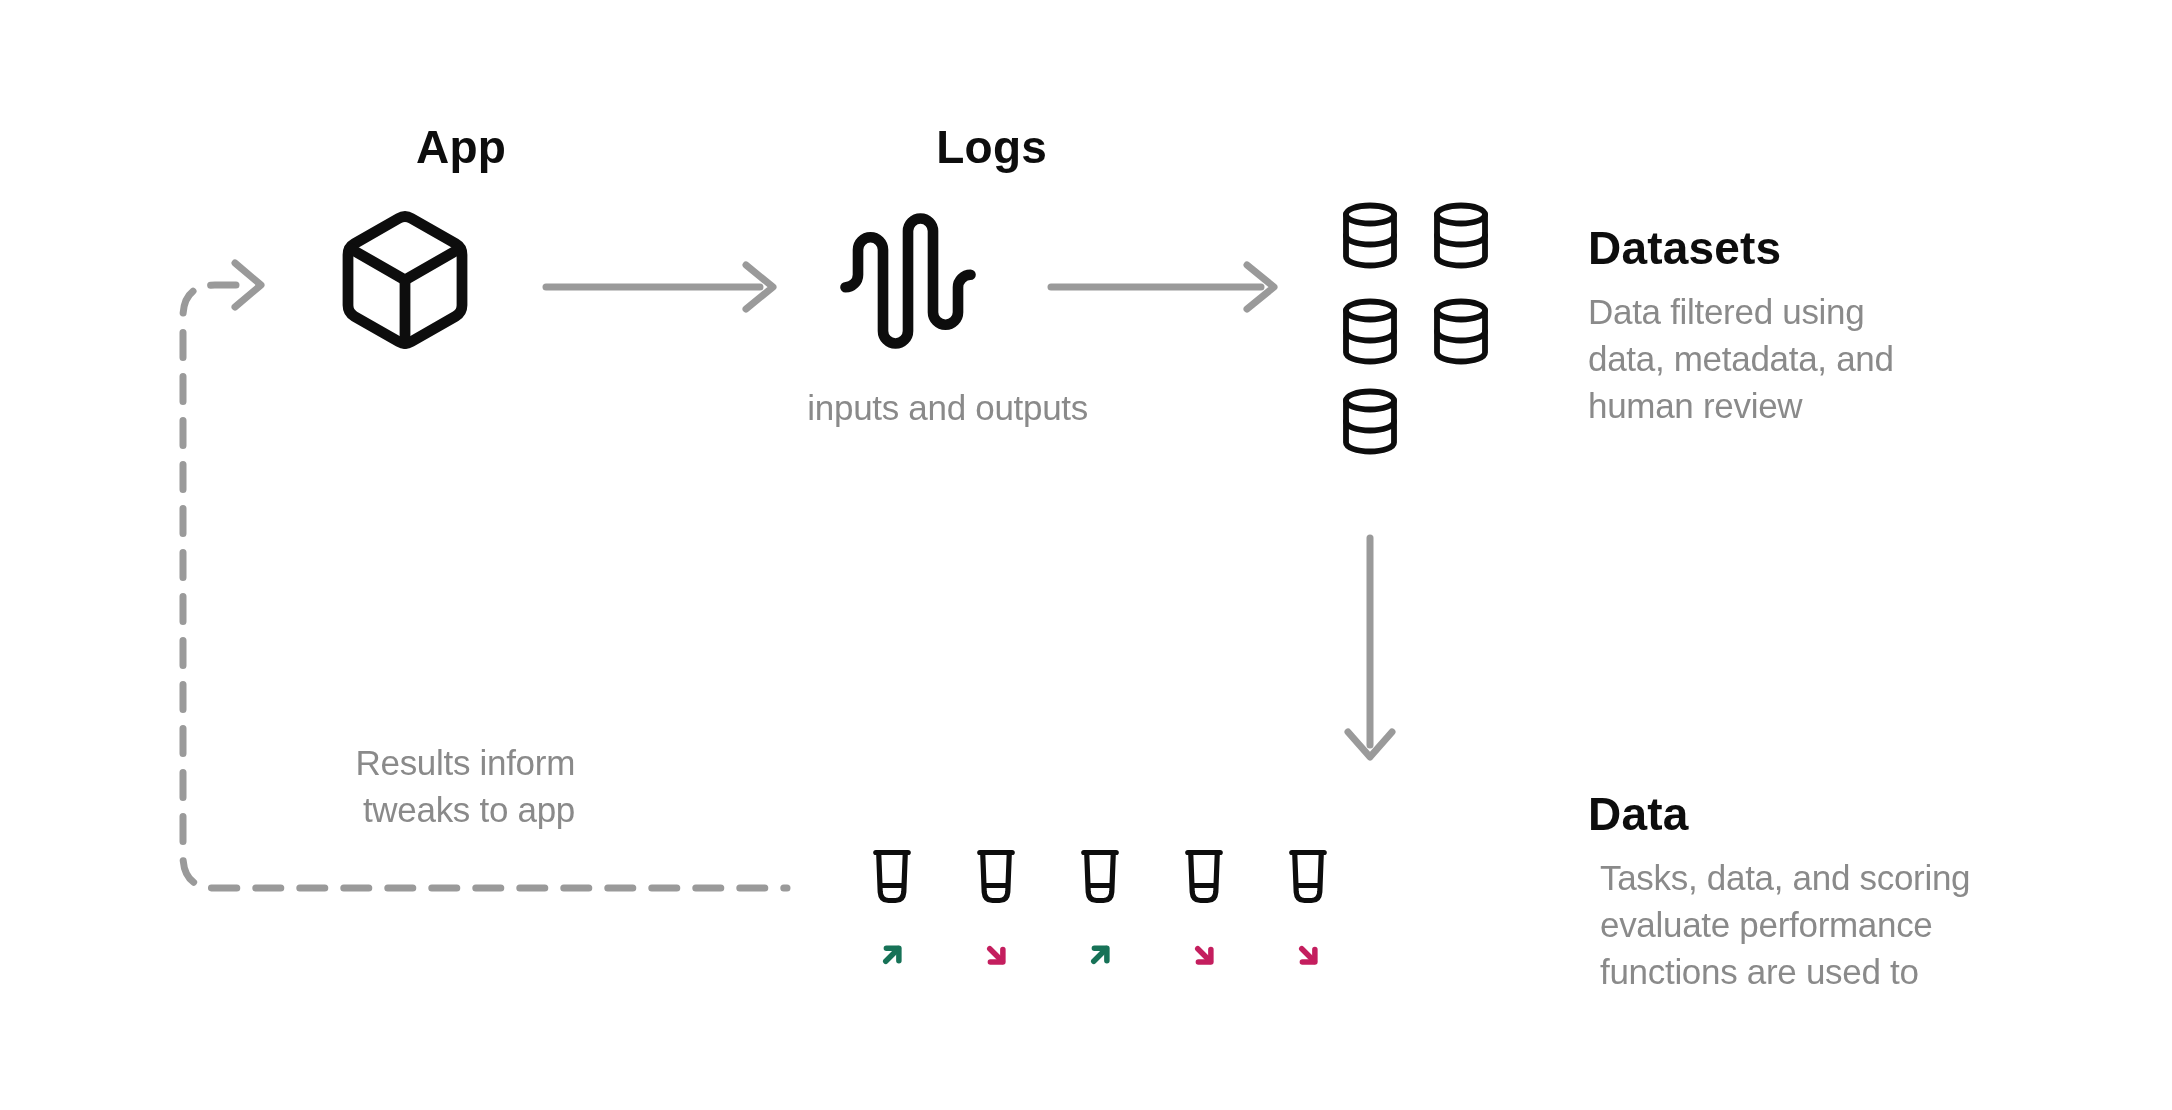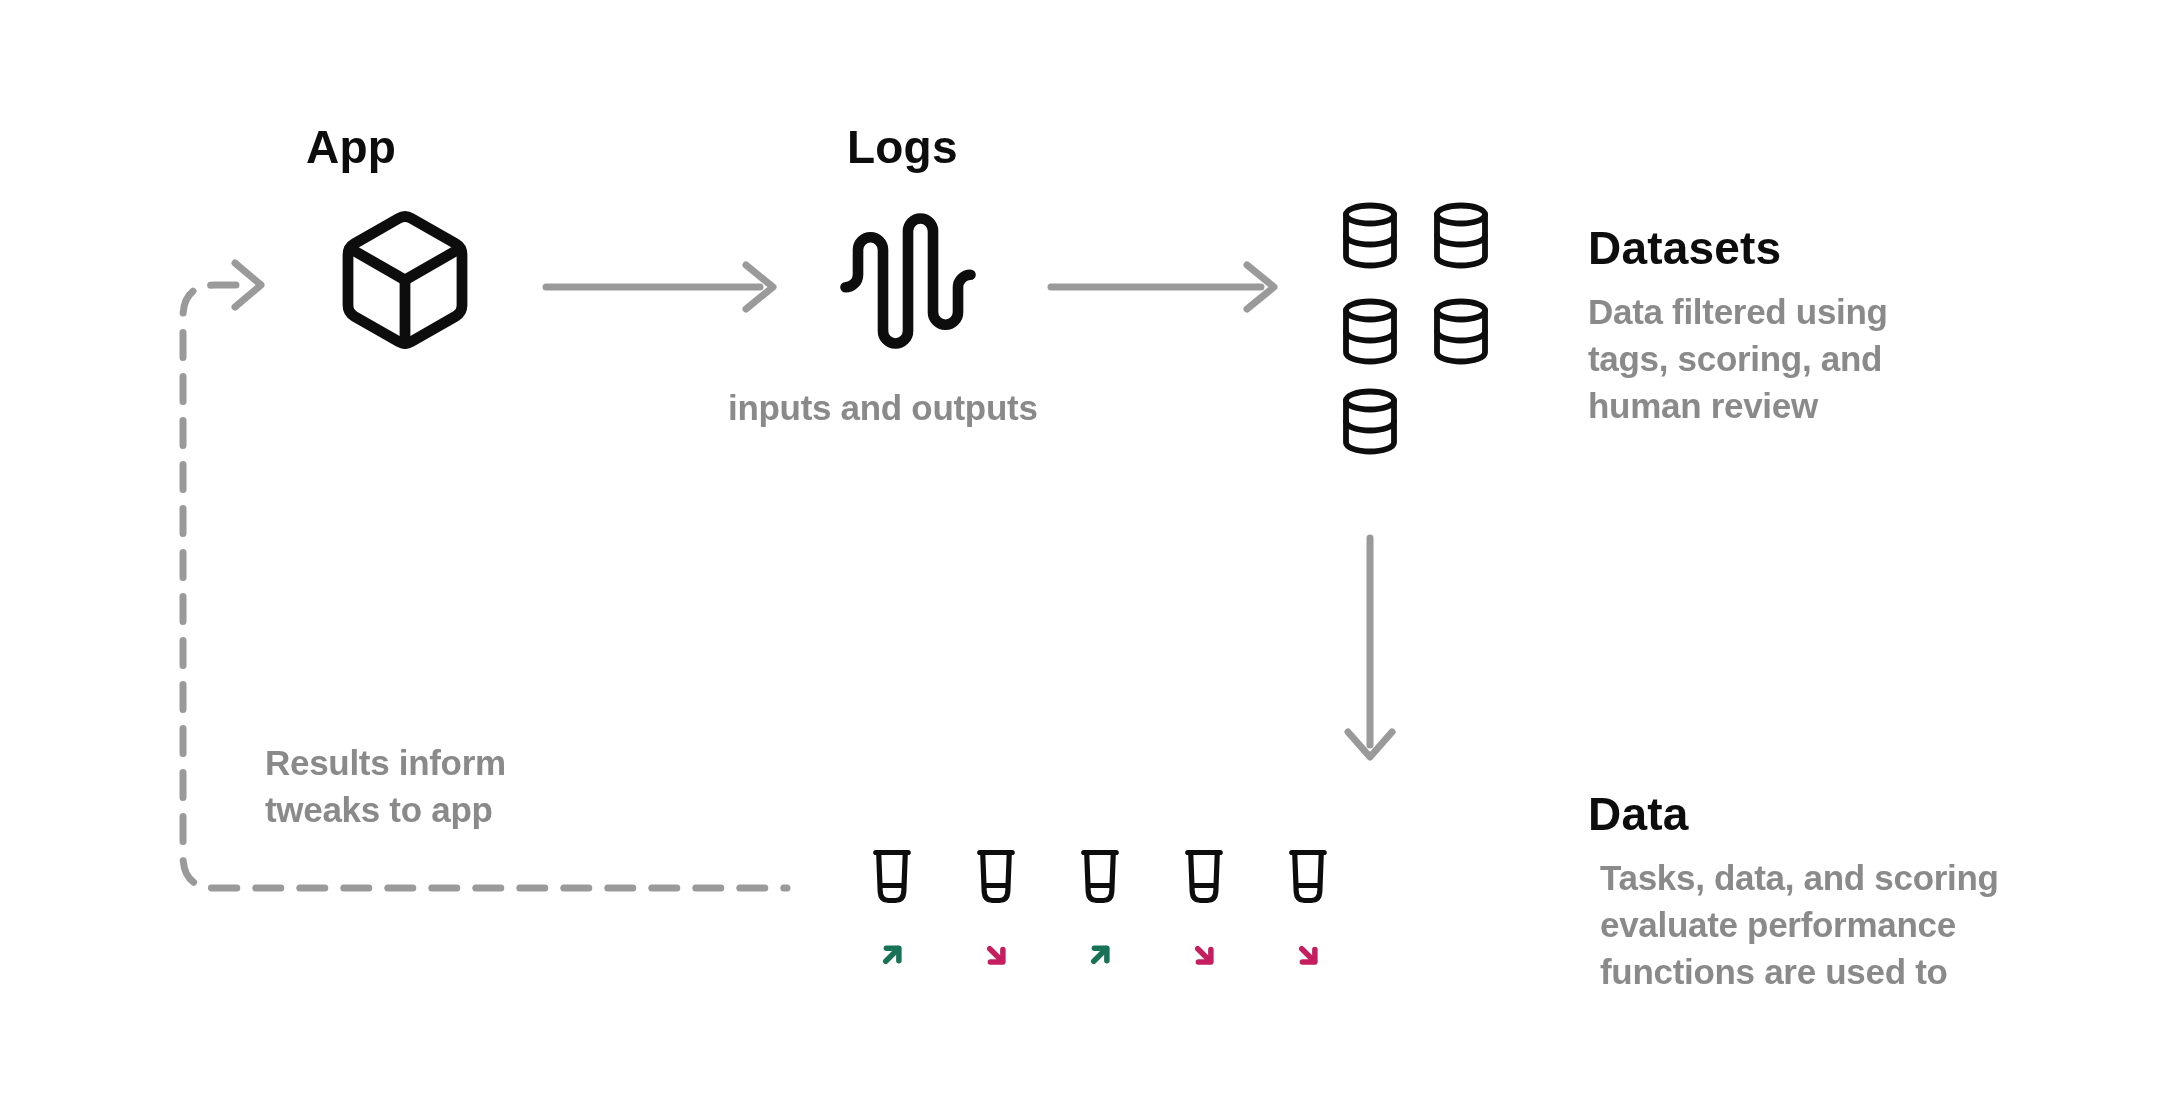--- a/index.html
+++ b/index.html
@@ -16,24 +16,24 @@
     width:2172px;height:1110px;position:relative;overflow:hidden;
     background:var(--background);
     font-family:"Liberation Sans","DejaVu Sans",sans-serif;
   }
   .abs{position:absolute;}
   .title{
     font-size:46px;font-weight:700;color:var(--ink);
     letter-spacing:.2px;line-height:52px;
   }
   .caption{
-    font-size:35px;font-weight:700;color:var(--muted-text);
+    font-size:35px;font-weight:400;color:var(--muted-text);
     letter-spacing:-.3px;line-height:47px;
   }
-  .center{text-align:left;}
+  .center{text-align:right;}
   #connectors{position:absolute;left:0;top:0;pointer-events:none;}
   #connectors path{
     fill:none;stroke:var(--connector);stroke-width:7;
     stroke-linecap:round;stroke-linejoin:round;
   }
   #connectors path.dashed{stroke-dasharray:25 19;}
   .node-icon path, .node-icon ellipse{
     fill:none;stroke:var(--ink);
     stroke-linecap:round;stroke-linejoin:round;
   }
@@ -113,21 +113,21 @@
     </svg>
     <svg class="abs node-icon db" style="left:1340px;top:388px" width="60" height="68" viewBox="0 0 60 68">
       <ellipse cx="30" cy="12.5" rx="24" ry="9"></ellipse>
       <path d="M6 12.5v42a24 9 0 0 0 48 0v-42"></path>
       <path d="M6 33.5a24 9 0 0 0 48 0"></path>
     </svg>
   </div>
   <div class="abs title" style="left:1588px;top:222px">Datasets</div>
   <div class="abs caption" style="left:1588px;top:288px;width:480px">
     <div>Data filtered using</div>
-    <div>tags, scoring, and</div>
+    <div>data, metadata, and</div>
     <div>human review</div>
   </div>
 
   <div class="abs evals-row" style="left:840px;top:848px;width:520px">
       <div class="eval-unit">
     <svg class="node-icon beaker" width="38" height="62" viewBox="0 0 38 62">
       <path d="M2.8 4.5 H35.2"></path>
       <path d="M5.7 4.5 L7.2 44 Q7.8 52.5 15.5 52.5 H22.5 Q30.2 52.5 30.8 44 L32.3 4.5"></path>
       <path d="M8.6 37.5 H29.4"></path>
     </svg>

